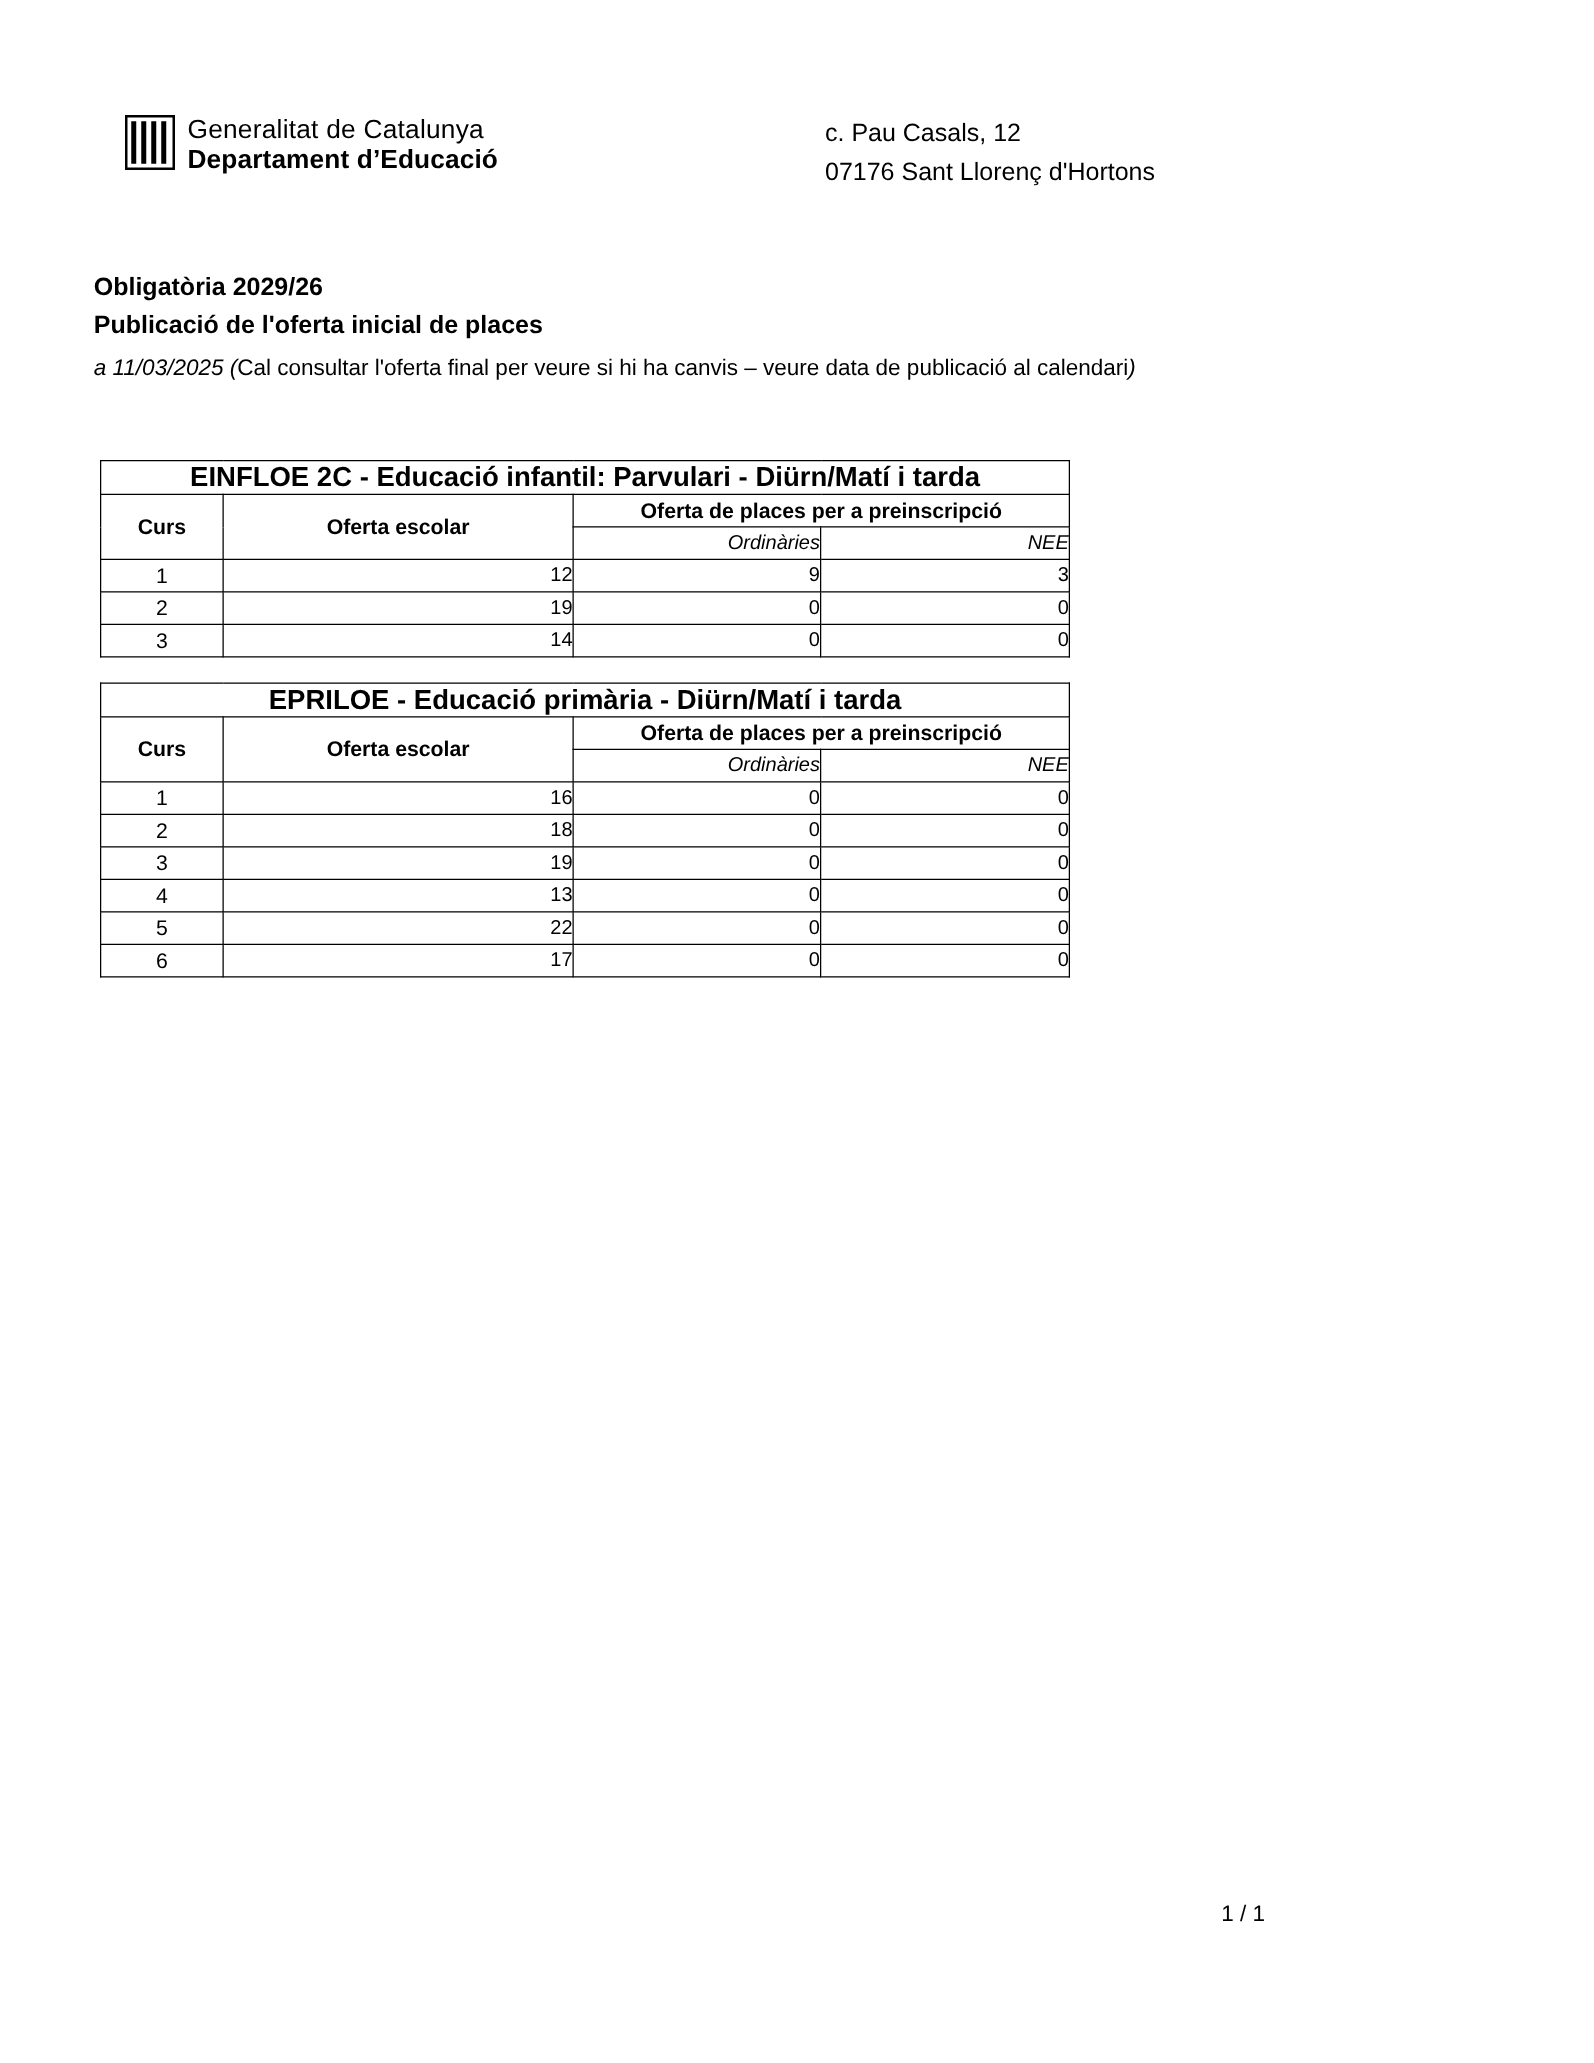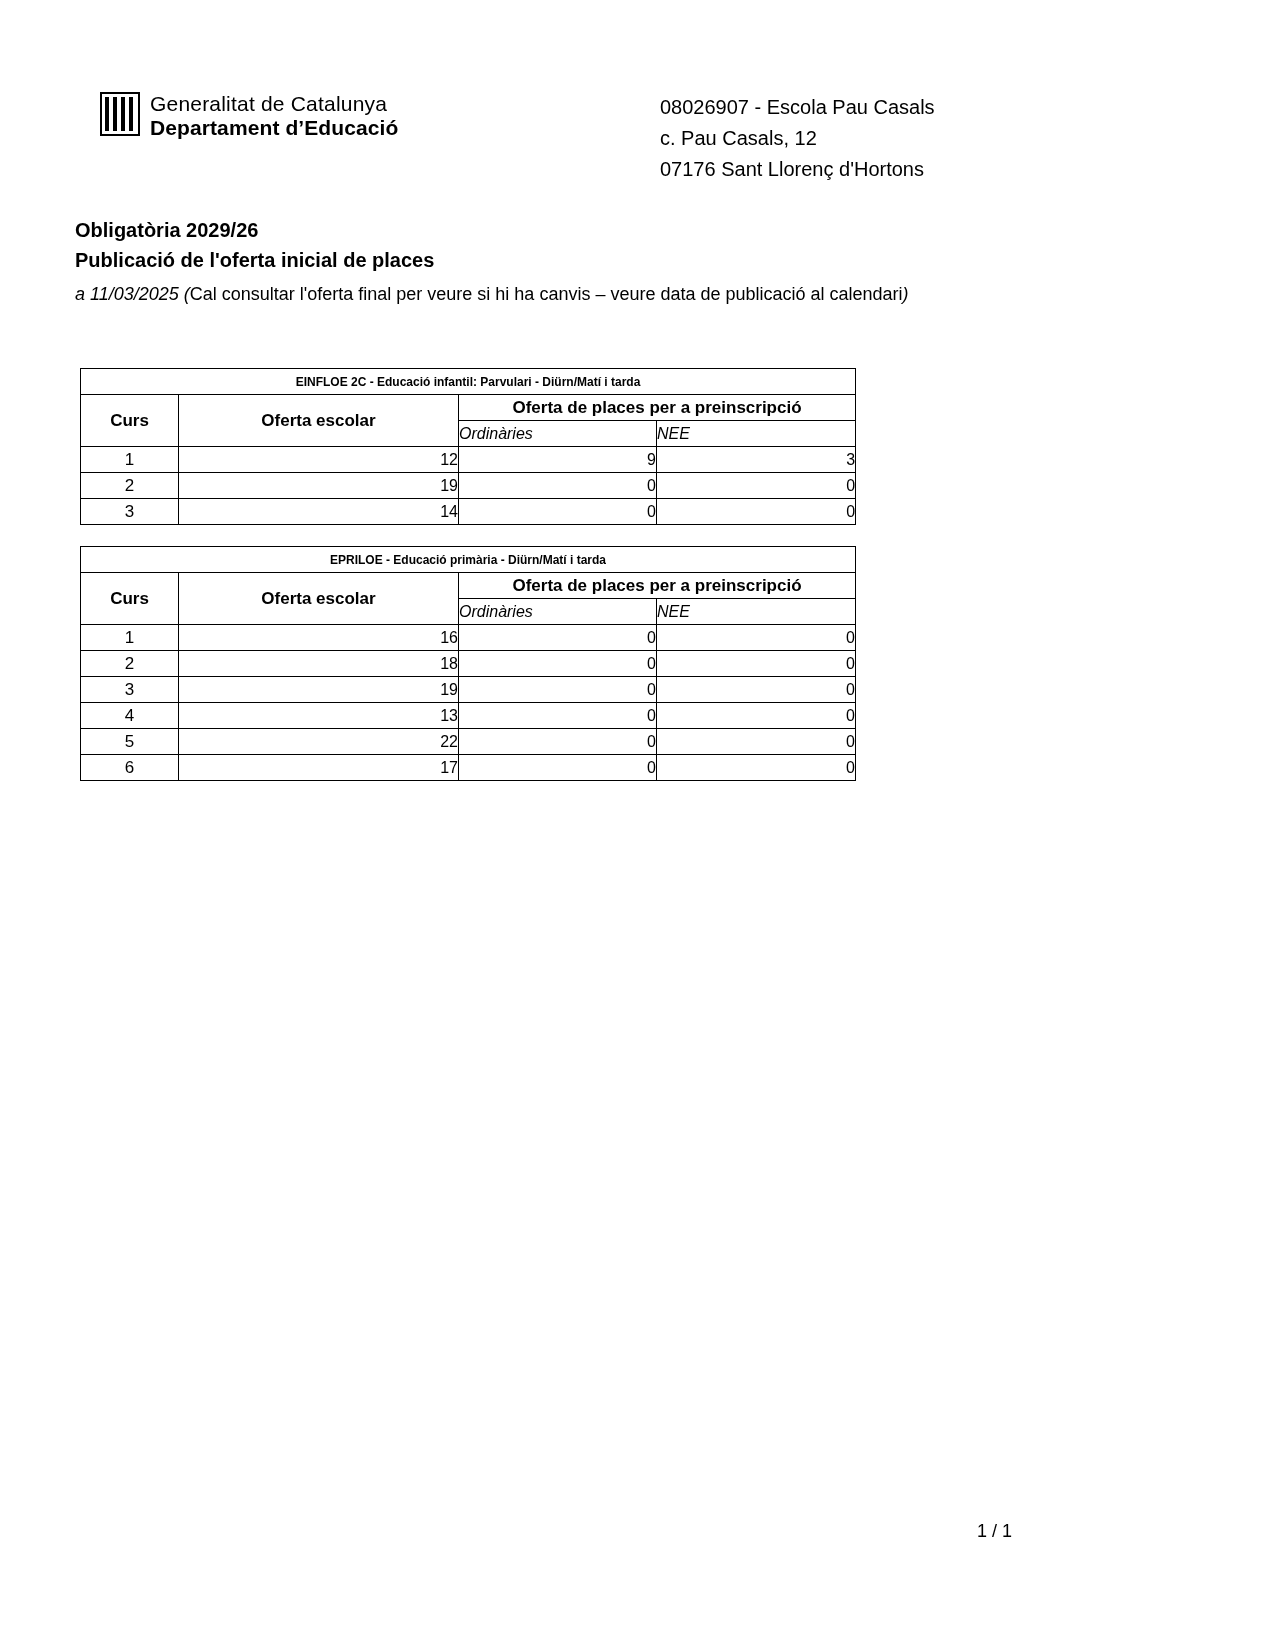--- a/index.html
+++ b/index.html
@@ -99,30 +99,30 @@
   }
   .offer-table td, .offer-table th {
     border: 1px solid #000;
     padding: 0;
     height: 25px;
     vertical-align: middle;
   }
   .t-title {
     text-align: center;
     font-weight: bold;
-    font-size: 12px;
+    font-size: 22px;
     height: 29px;
   }
   .t-head {
     text-align: center;
     font-weight: bold;
     font-size: 17px;
   }
   .t-head-sub {
-    text-align: left;
+    text-align: right;
     font-style: italic;
     font-weight: normal;
     font-size: 16px;
     height: 24px;
   }
   .c-curs {
     text-align: center;
     font-size: 17px;
   }
   .c-num {
@@ -164,21 +164,20 @@
           <rect x="29" y="5" width="4" height="34" fill="#000000"></rect>
         </svg>
       </span>
       <span class="logo-text">
         <div class="logo-line1">Generalitat de Catalunya</div>
         <div class="logo-line2">Departament d’Educació</div>
       </span>
     </div>
 
     <div class="school-block">
-      <div>08026907 - Escola Pau Casals</div>
       <div>c. Pau Casals, 12</div>
       <div>07176 Sant Llorenç d'Hortons</div>
     </div>
   </div>
 
   <div class="title-block">
     <div class="title-line">Obligatòria 2029/26</div>
     <div class="title-line">Publicació de l'oferta inicial de places</div>
     <div class="subtitle-line"><span>a 11/03/2025 (</span><span class="roman">Cal consultar l'oferta final per veure si hi ha canvis – veure data de publicació al calendari</span><span>)</span></div>
   </div>

